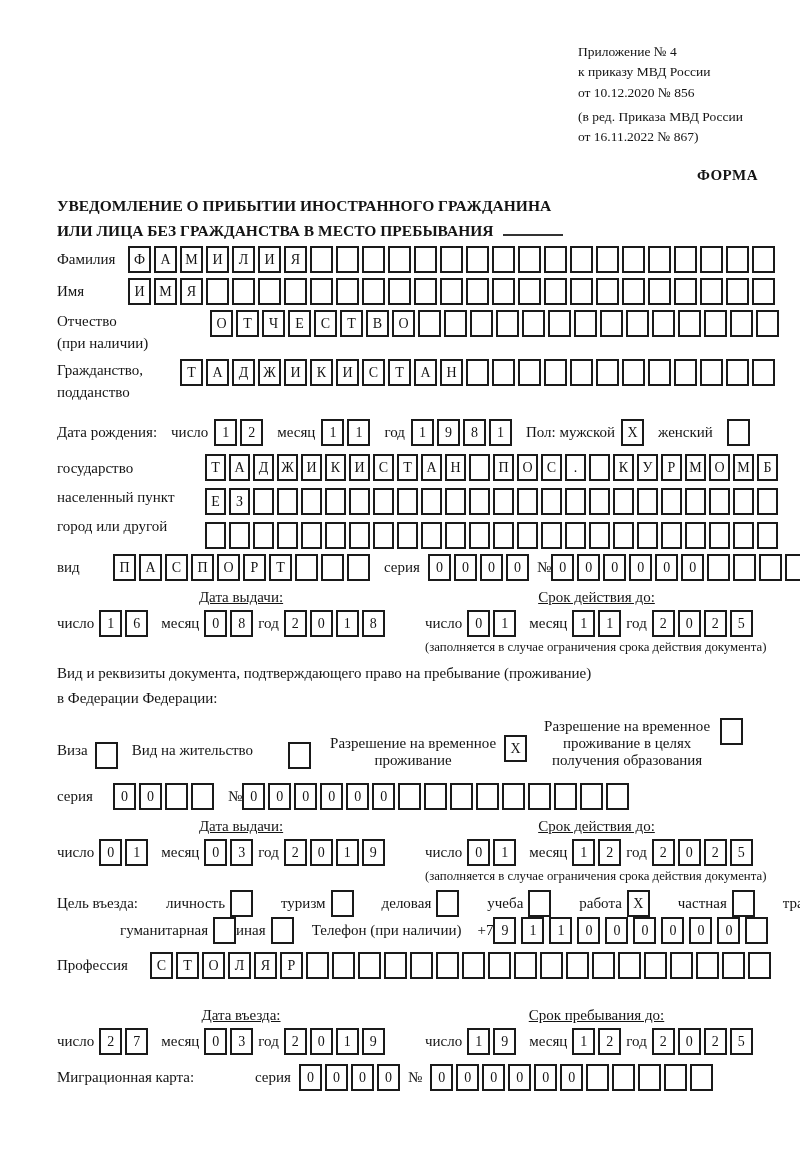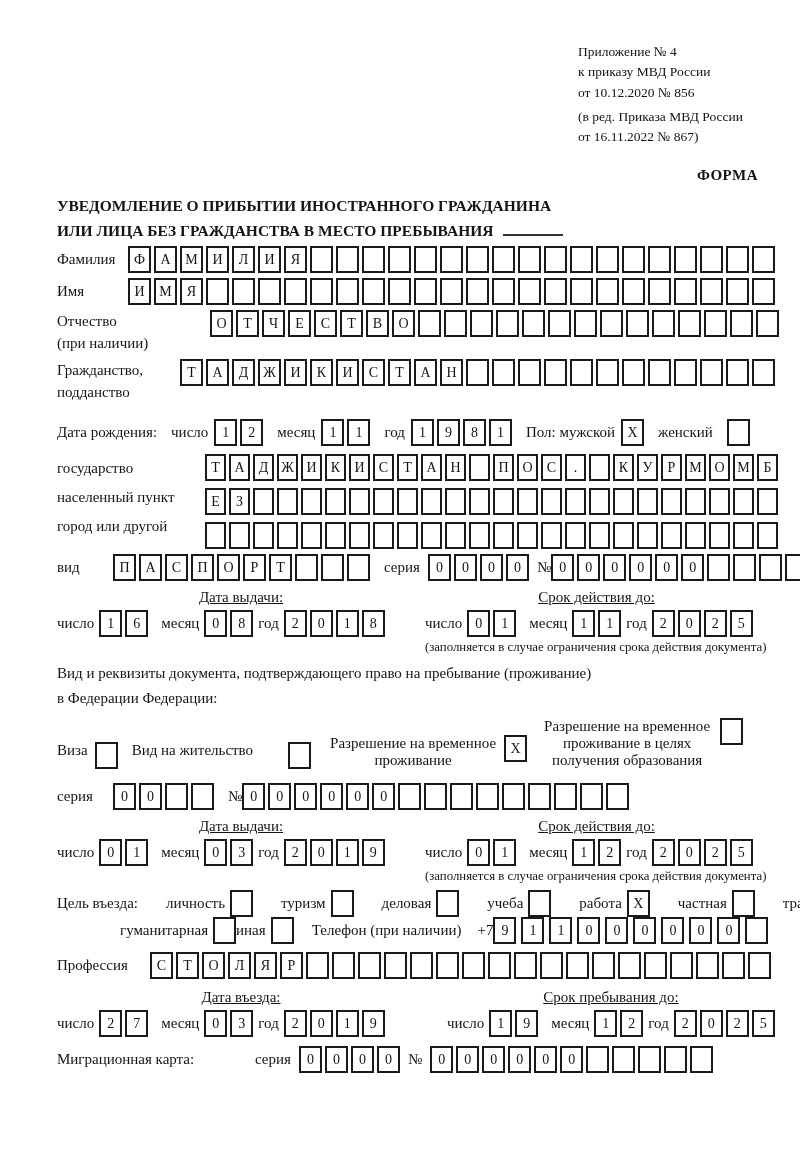--- a/index.html
+++ b/index.html
@@ -607,21 +607,21 @@
         <span class="cell"></span>
         <span class="cell"></span>
         <span class="cell"></span>
         <span class="cell"></span>
         <span class="cell"></span>
         <span class="cell"></span>
         <span class="cell"></span>
       </span>
   </div>
 
-  <div class="two-col" style="margin-top:10px;gap:22px;">
+  <div class="two-col" style="margin-top:28px;">
     <div class="col-l">
       <div class="col-heading">Дата въезда:</div>
       <div class="date-line">
         <span>число</span>
         <span class="cells">
             <span class="cell">2</span>
             <span class="cell">7</span>
           </span>
         <span class="gap-s">месяц</span>
         <span class="cells">

